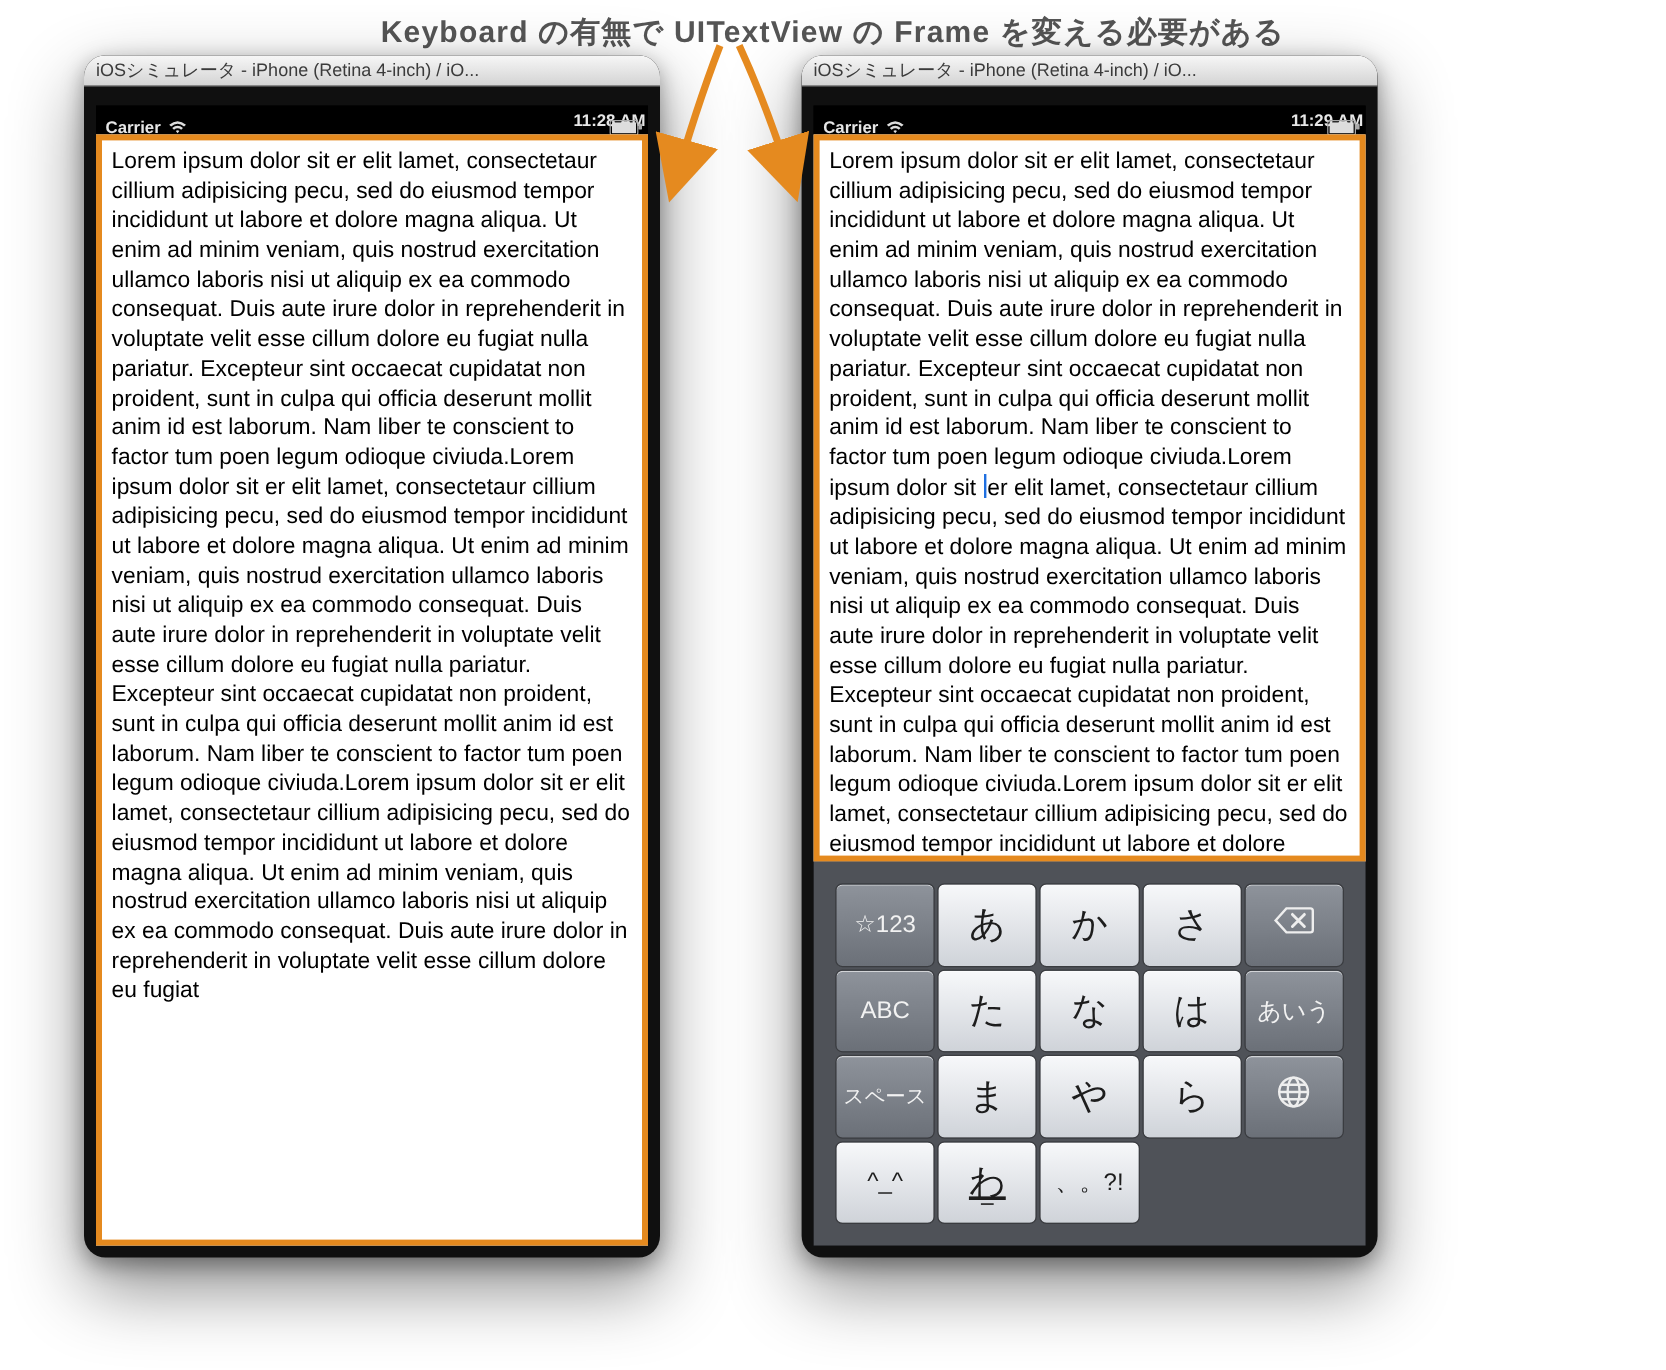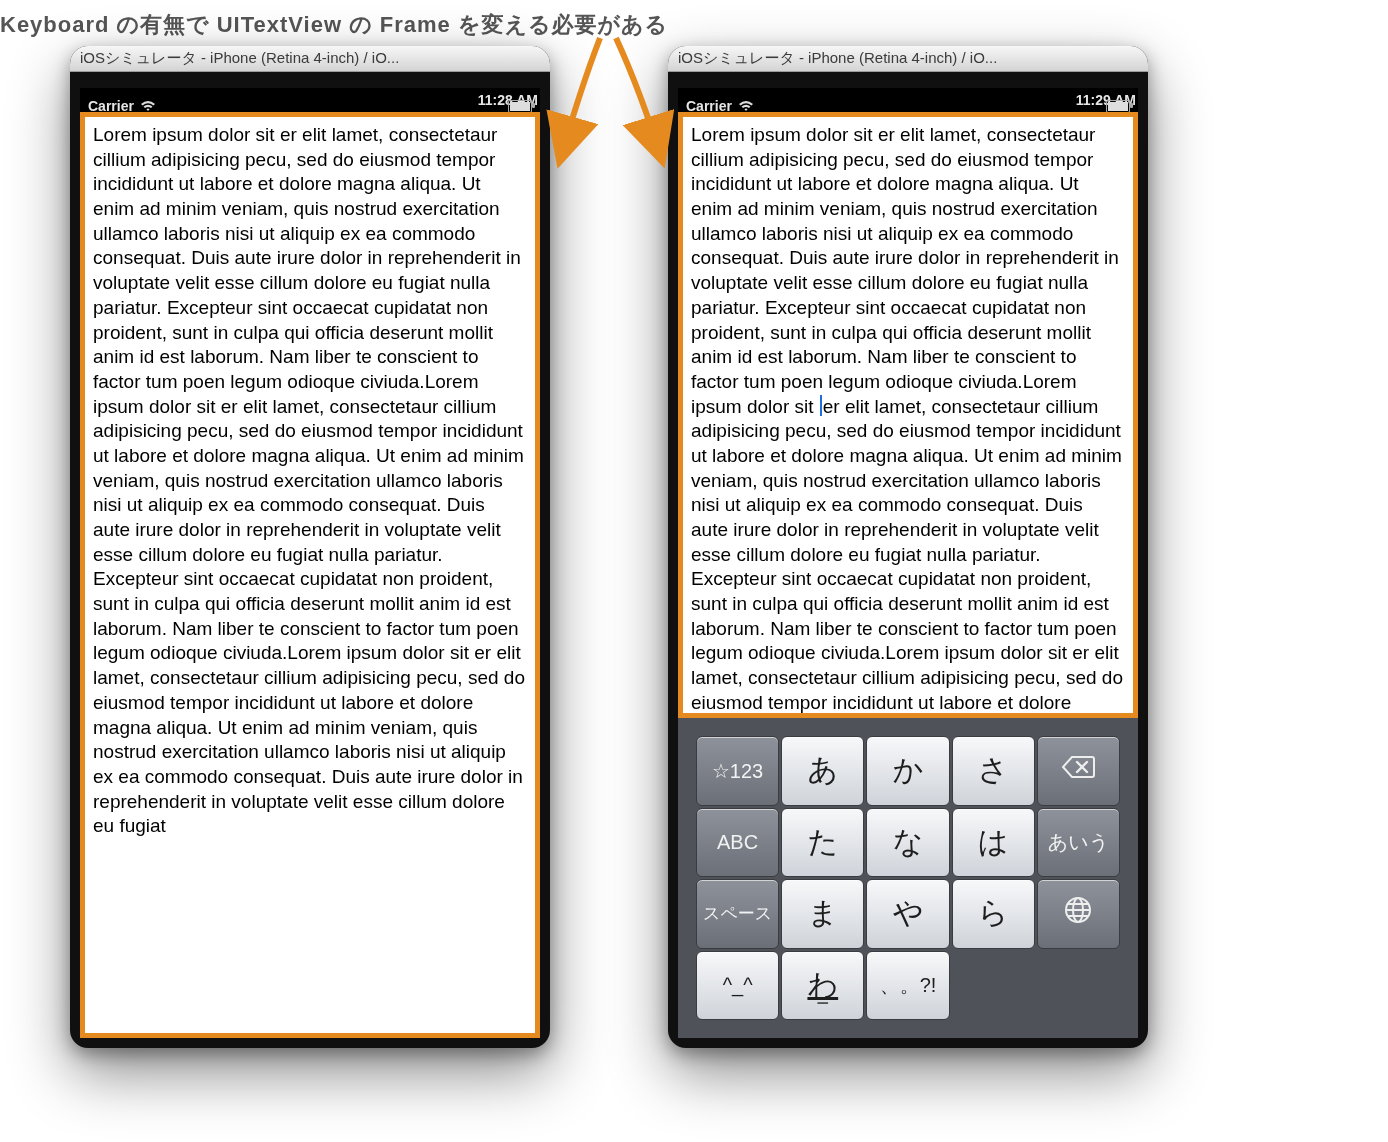--- a/index.html
+++ b/index.html
@@ -12,21 +12,22 @@
     position: relative;
     width: 1388px;
     height: 1142px;
     background: #fff;
   }
   .heading {
     position: absolute;
     top: 10px;
     left: 0;
     width: 100%;
-    font-size: 22px;
+    text-align: center;
+    font-size: 25px;
     font-weight: 600;
     color: #555;
     letter-spacing: 1px;
   }
   
   .sim {
     position: absolute;
     width: 480px;
     height: 1002px;
     border-radius: 18px;

